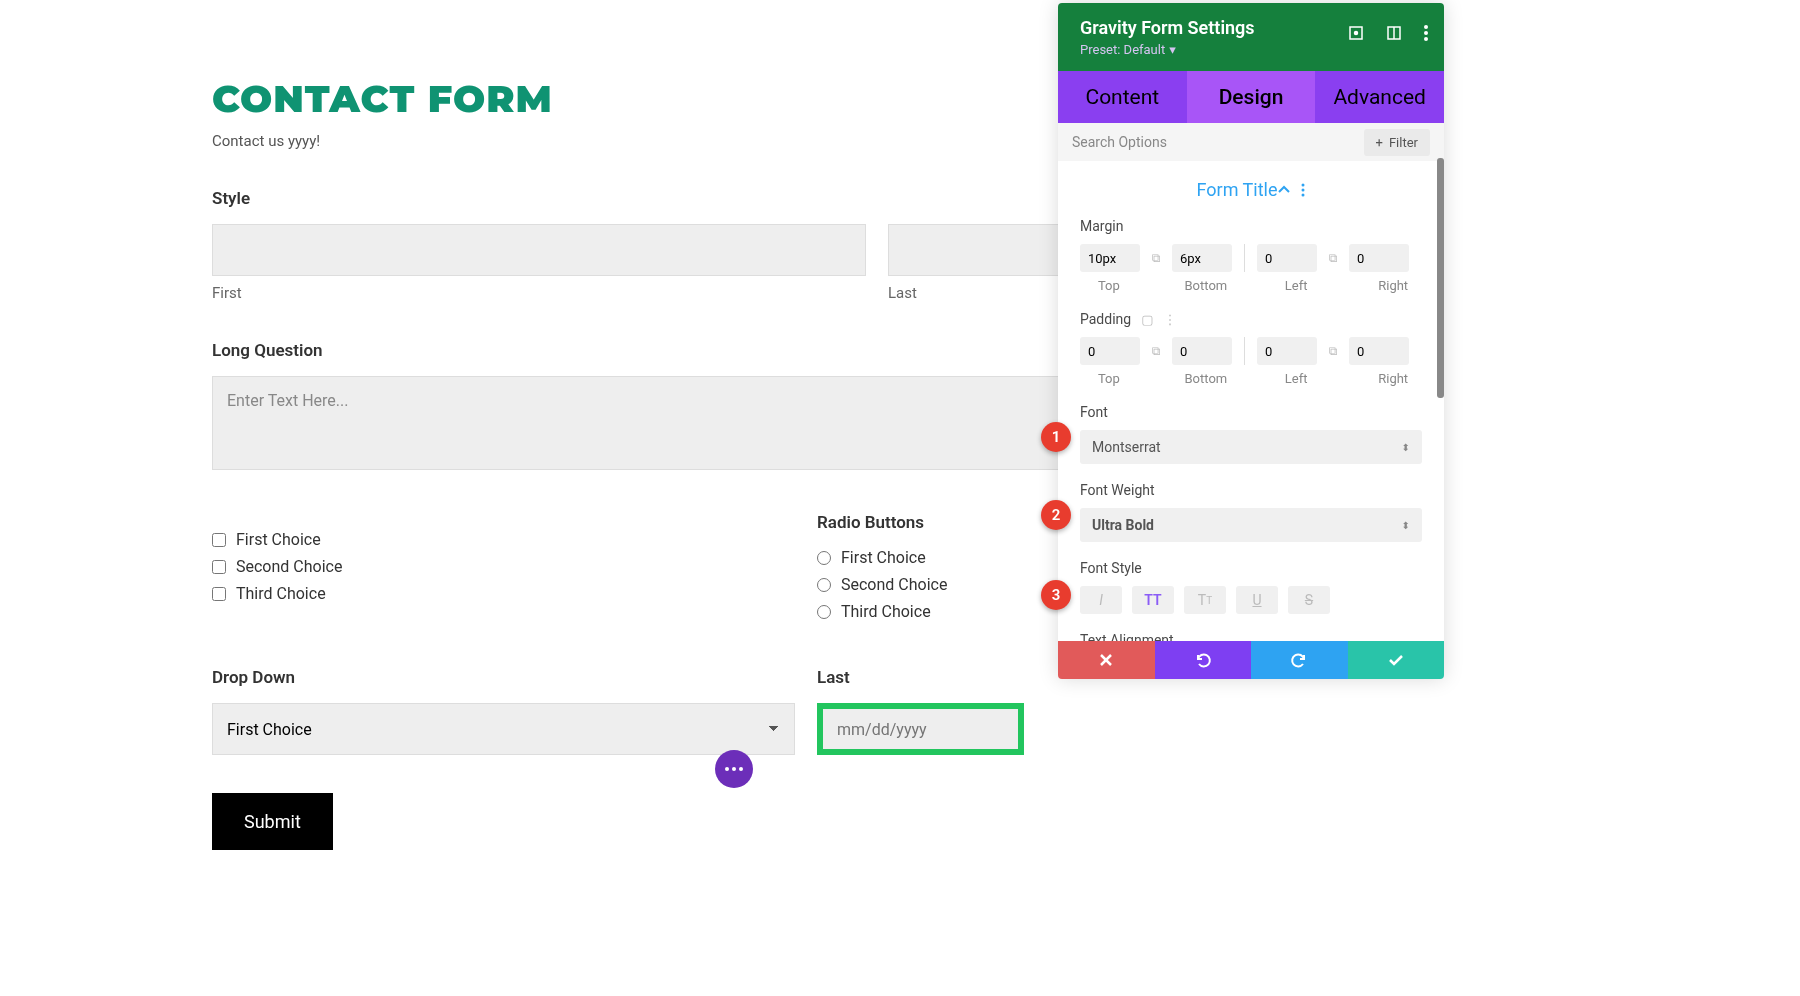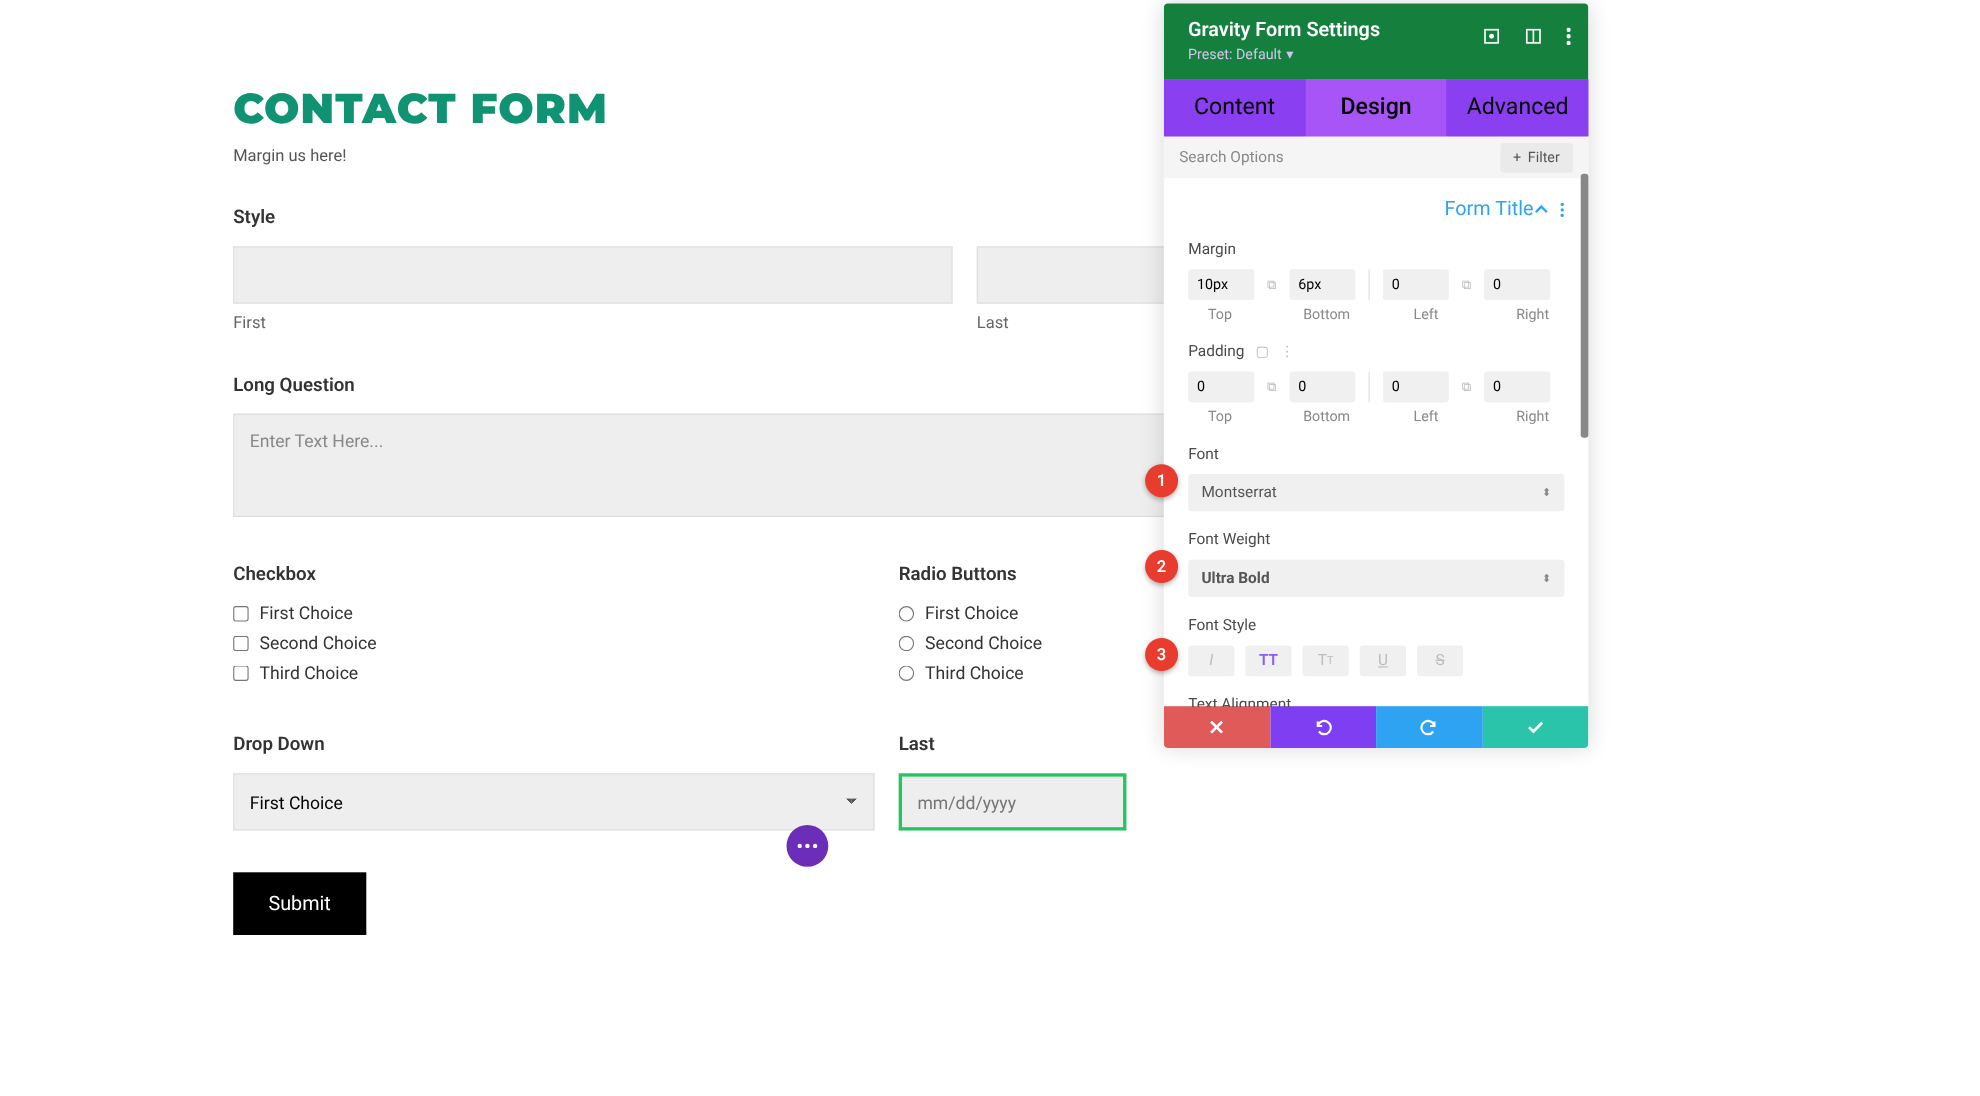--- a/index.html
+++ b/index.html
@@ -13,21 +13,21 @@
 .field-label { font-weight: 600; font-size: 17px; color: #333; margin-bottom: 16px; display: block; }
 .col { flex: 1; }
 .text-input { width: 100%; height: 52px; background: #eeeeee; border: 1px solid #ddd; padding: 0 14px; font-size: 15px; }
 .sub-label { color: #666; font-size: 15px; margin-top: 8px; display: block; }
 .textarea { width: 100%; height: 94px; background: #eeeeee; border: 1px solid #ddd; padding: 14px; font-size: 16px; resize: none; }
 .textarea::placeholder { color: #888; }
 .choice-list { list-style: none; }
 .choice-list li { margin-bottom: 8px; display: flex; align-items: center; gap: 10px; font-size: 16px; color: #333; }
 .choice-list input { width: 14px; height: 14px; }
 .select { width: 100%; height: 52px; background: #eeeeee; border: 1px solid #ddd; padding: 0 14px; font-size: 16px; appearance: none; background-image: linear-gradient(45deg, transparent 50%, #555 50%), linear-gradient(135deg, #555 50%, transparent 50%); background-position: calc(100% - 20px) 22px, calc(100% - 15px) 22px; background-size: 5px 5px, 5px 5px; background-repeat: no-repeat; }
-.date-input { width: 207px; height: 52px; background: #eeeeee; border: 3px solid #22c55e; padding: 0 14px; font-size: 16px; color: #888; }
+.date-input { width: 207px; height: 52px; background: #eeeeee; border: 6px solid #22c55e; padding: 0 14px; font-size: 16px; color: #888; }
 .submit-btn { margin-top: 38px; background: #000; color: #fff; border: none; padding: 18px 32px; font-size: 18px; cursor: pointer; }
 
 .two-col-2 { display: flex; gap: 22px; align-items: center; }
 .two-col-2 .col:first-child { width: 512px; }
 .two-col-2 .col:last-child { flex: 1; }
 
 .fab { position: absolute; left: 715px; top: 750px; width: 38px; height: 38px; border-radius: 50%; background: #6c2eb9; display: flex; align-items: center; justify-content: center; gap: 3px; cursor: pointer; }
 .fab span { width: 4px; height: 4px; background: #fff; border-radius: 50%; }
 
 
@@ -40,21 +40,21 @@
 .tabs { display: flex; background: #8a3ff0; }
 .tab { flex: 1; padding: 14px 0; text-align: center; color: #000000; font-size: 21px; cursor: pointer; }
 .tab.active { background: #a855f7; font-weight: 500; }
 .tab:first-child { background: #8a3ff0; }
 .tab:last-child { background: #8a3ff0; }
 .search-row { display: flex; align-items: center; background: #f5f5f5; padding: 0 14px; height: 38px; }
 .search-row input { flex: 1; border: none; background: transparent; font-size: 14px; outline: none; }
 .search-row input::placeholder { color: #888; }
 .filter-btn { background: #eaeaea; border: none; padding: 6px 12px; font-size: 13px; color: #555; border-radius: 3px; cursor: pointer; display: flex; align-items: center; gap: 6px; }
 .panel-body { padding: 18px 22px 0; max-height: 480px; overflow-y: auto; }
-.section-title { color: #2ea3f2; font-size: 18px; font-weight: 400; margin-bottom: 18px; display: flex; align-items: center; justify-content: flex-end; }
+.section-title { color: #2ea3f2; font-size: 18px; font-weight: 400; margin-bottom: 18px; display: flex; align-items: center; justify-content: center; }
 .section-icons { display: flex; gap: 10px; align-items: center; }
 .section-icons .chev { color: #2ea3f2; cursor: pointer; }
 .section-icons .more { color: #2ea3f2; cursor: pointer; }
 .control-label { font-size: 14px; color: #4a4a4a; margin-bottom: 10px; display: flex; align-items: center; gap: 10px; }
 .control-label .mini-icon { color: #bbb; font-size: 13px; }
 .spacing-row { display: flex; gap: 8px; margin-bottom: 6px; align-items: center; }
 .spacing-input { width: 60px; height: 28px; background: #f0f0f0; border: none; text-align: left; padding: 0 8px; font-size: 13px; color: #000000; border-radius: 3px; }
 .link-icon { color: #bbb; font-size: 12px; width: 16px; text-align: center; }
 .divider { width: 1px; background: #ddd; height: 28px; margin: 0 4px; }
 .spacing-labels { display: flex; gap: 12px; margin-bottom: 18px; }
@@ -81,21 +81,21 @@
 .scrollbar-ind { position: absolute; top: 155px; right: 0; width: 7px; height: 240px; background: #888; border-radius: 3px; }
 .panel { position: absolute; }
 
 svg { display: block; }
 </style>
 </head>
 <body>
 
 <div class="main-form">
   <h1 class="form-title">CONTACT FORM</h1>
-  <div class="form-subtitle">Margin us here!</div>
+  <div class="form-subtitle">Contact us yyyy!</div>
 
   <div class="field-group">
     <span class="field-label">Style</span>
     <div class="two-col-2">
       <div class="col">
         <input class="text-input" style="">
         <span class="sub-label">First</span>
       </div>
       <div class="col" style="max-width:512px;">
         <input class="text-input" style="">
@@ -105,21 +105,20 @@
   </div>
 
   <div class="field-group" style="width:1045px;">
     <span class="field-label">Long Question</span>
     <textarea class="textarea" placeholder="Enter Text Here..." style=""></textarea>
   </div>
 
   <div class="field-group">
     <div class="two-col-2">
       <div class="col">
-        <span class="field-label">Checkbox</span>
         <ul class="choice-list">
           <li>
               <input type="checkbox" style="">
               <span>First Choice</span>
             </li>
           <li>
               <input type="checkbox" style="">
               <span>Second Choice</span>
             </li>
           <li>

